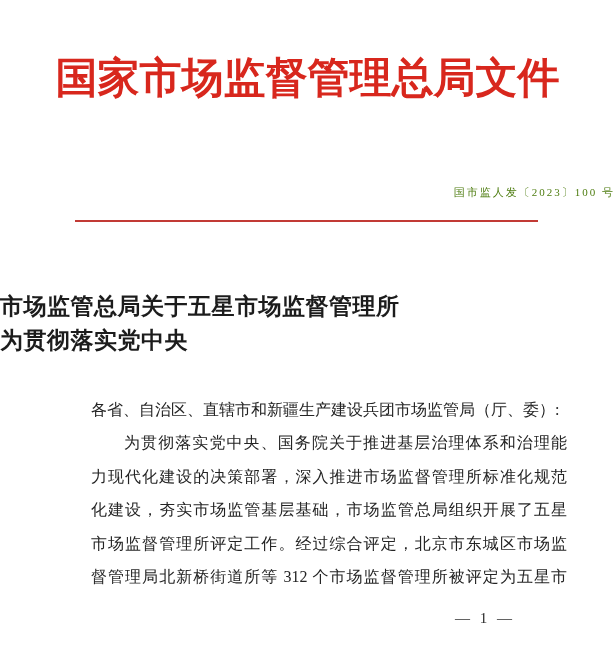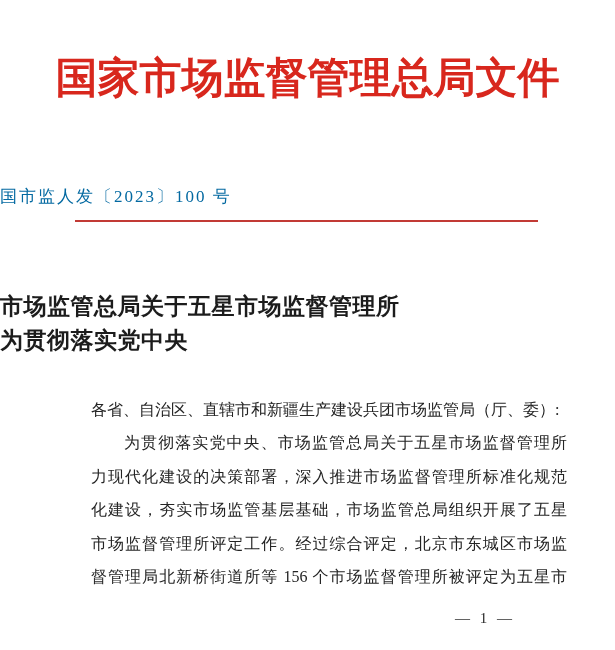--- a/index.html
+++ b/index.html
@@ -32,23 +32,23 @@
     line-height: 1.12;
     color: var(--header-red);
     letter-spacing: 0px;
     white-space: nowrap;
   }
   .doc-number {
     position: absolute;
     top: 176px;
     left: 0;
     width: 100%;
-    text-align: left;
-    font-size: 17px;
-    color: #0369a1;
+    text-align: right;
+    font-size: 11px;
+    color: #4d7c0f;
     letter-spacing: 2px;
   }
   .red-divider {
     position: absolute;
     top: 211px;
     left: 75px;
     width: 463px;
     height: 2px;
     background: var(--divider-red);
   }
@@ -104,22 +104,22 @@
 
   <div class="red-divider"></div>
 
   <div class="doc-title">
     <div>市场监管总局关于五星市场监督管理所</div>
     <div>为贯彻落实党中央</div>
   </div>
 
   <div class="body-text">
     <div class="body-line">各省、自治区、直辖市和新疆生产建设兵团市场监管局（厅、委）:</div>
-    <div class="body-line justify indent">为贯彻落实党中央、市场监管总局关于五星市场监督管理所</div>
+    <div class="body-line justify indent">为贯彻落实党中央、国务院关于推进基层治理体系和治理能</div>
     <div class="body-line justify">力现代化建设的决策部署，深入推进市场监督管理所标准化规范</div>
     <div class="body-line justify">化建设，夯实市场监管基层基础，市场监管总局组织开展了五星</div>
     <div class="body-line justify">市场监督管理所评定工作。经过综合评定，北京市东城区市场监</div>
-    <div class="body-line justify">督管理局北新桥街道所等 156 个市场监督管理所被评定为五星市</div>
+    <div class="body-line justify">督管理局北新桥街道所等 312 个市场监督管理所被评定为五星市</div>
   </div>
 
   <div class="page-number">— 1 —</div>
 
 </div>
 
 </body></html>

